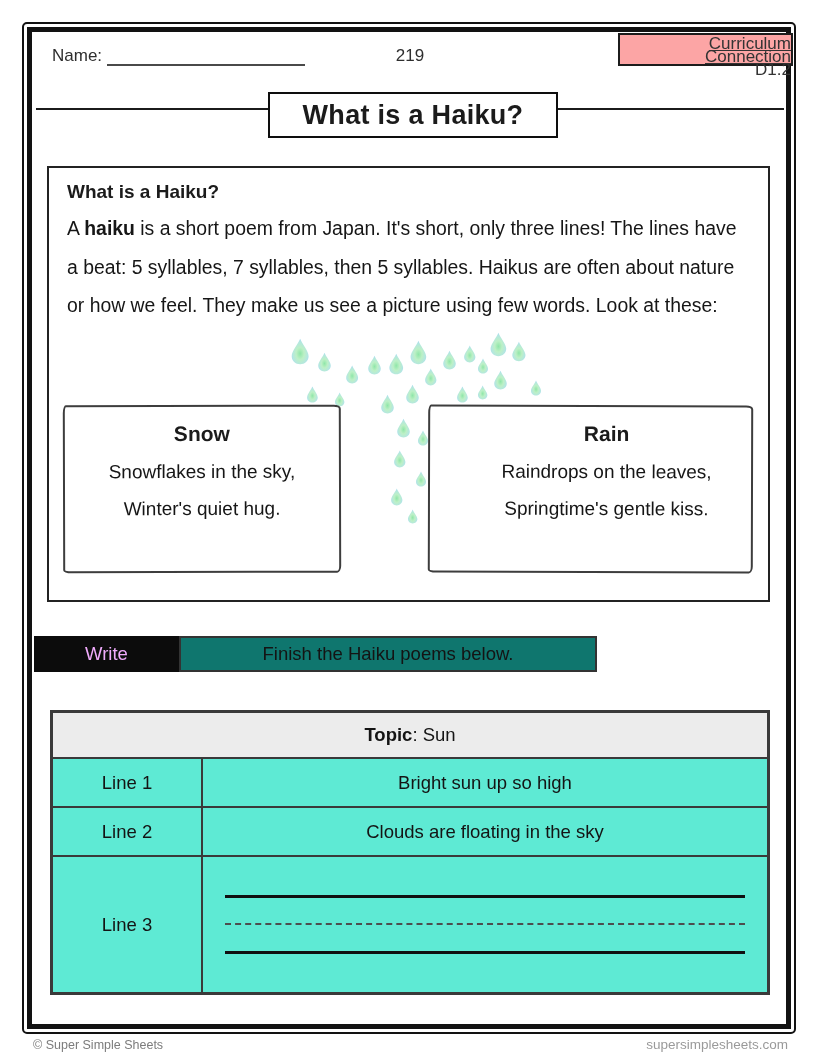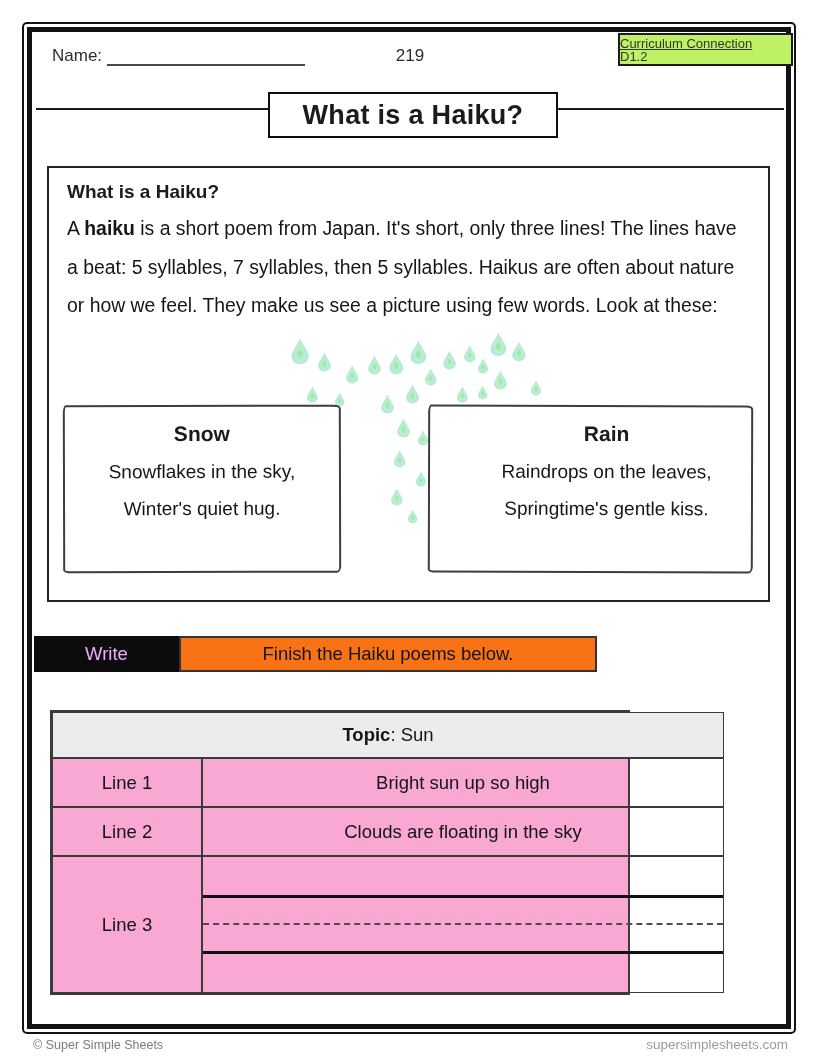--- a/index.html
+++ b/index.html
@@ -8,22 +8,22 @@
 
   
   .frame-outer{position:absolute;left:22px;top:22px;width:774px;height:1012px;
     border:2px solid #121212;border-radius:5px;box-sizing:border-box;}
   .frame-inner{position:absolute;left:3px;top:3px;right:3px;bottom:3px;border:5px solid #121212;}
 
   
   .name-label{position:absolute;left:52px;top:46px;font-size:17px;color:#2e2e2e;}
   .name-line{position:absolute;left:107px;top:44px;width:198px;height:20px;border-bottom:2px solid #4a4a4a;}
   .page-num{position:absolute;left:0;top:46px;width:820px;text-align:center;font-size:17px;color:#2e2e2e;}
-  .badge{position:absolute;left:618px;top:33px;width:175px;height:33px;background:#bef264;
-    border:2px solid #1c1c1c;box-sizing:border-box;text-align:left;font-size:13px;color:#333;
+  .badge{position:absolute;left:618px;top:33px;width:175px;height:33px;background:#fca5a5;
+    border:2px solid #1c1c1c;box-sizing:border-box;text-align:right;font-size:17px;color:#333;
     padding-top:2px;line-height:13px;}
   .badge .l1{text-decoration:underline;}
   .header-rule{position:absolute;left:36px;top:108px;width:748px;border-top:2px solid #1b1b1b;}
   .title-box{position:absolute;left:268px;top:92px;width:290px;height:46px;background:#fff;
     border:2px solid #0e0e0e;box-sizing:border-box;display:flex;align-items:center;justify-content:center;
     font-weight:bold;font-size:27px;letter-spacing:.3px;z-index:3;}
 
   
   .intro-box{position:absolute;left:47px;top:166px;width:723px;height:436px;border:2px solid #232323;
     box-sizing:border-box;padding:13px 16px;z-index:0;}
@@ -38,28 +38,28 @@
     box-sizing:border-box;text-align:center;z-index:2;
     border-radius:3px 7px 4px 8px / 8px 4px 7px 3px;}
   .haiku-snow{left:63px;width:278px;transform:rotate(-.15deg);}
   .haiku-rain{left:428px;width:325px;transform:rotate(.15deg);padding-left:32px;}
   .haiku-title{font-weight:bold;font-size:21px;margin-top:15px;}
   .haiku-line{font-size:19px;margin-top:15px;color:#161616;}
 
   
   .write-label{position:absolute;left:34px;top:636px;width:145px;height:36px;background:#0c0c0c;color:#f0abfc;
     display:flex;align-items:center;justify-content:center;font-size:18.5px;z-index:2;}
-  .write-caption{position:absolute;left:179px;top:636px;width:418px;height:36px;background:#f97316;
+  .write-caption{position:absolute;left:179px;top:636px;width:418px;height:36px;background:#0f766e;
     border:2px solid #333;box-sizing:border-box;display:flex;align-items:center;justify-content:center;
     font-size:18.5px;color:#141414;}
 
   
-  .tbl{position:absolute;left:50px;top:710px;width:580px;height:285px;display:grid;
+  .tbl{position:absolute;left:50px;top:710px;width:720px;height:285px;display:grid;
     grid-template-columns:150px 1fr;grid-template-rows:46px 49px 49px 1fr;
-    border:2px solid #3a3a3a;box-sizing:border-box;background:#f9a8d4;}
+    border:2px solid #3a3a3a;box-sizing:border-box;background:#5eead4;}
   .cell{border:1px solid #3a3a3a;display:flex;align-items:center;justify-content:center;
     font-size:18.5px;color:#141414;}
   .cell-topic{grid-column:1/3;background:#ececec;}
   .writing-lines{width:520px;}
   .wl-solid-top{border-top:3px solid #101010;margin-bottom:25px;}
   .wl-dashed{border-top:2px dashed #4d4d4d;margin-bottom:26px;}
   .wl-solid-bottom{border-top:3px solid #101010;}
 
   
   .footer-left{position:absolute;left:33px;top:1038px;font-size:12.5px;color:#7c7c7c;}

